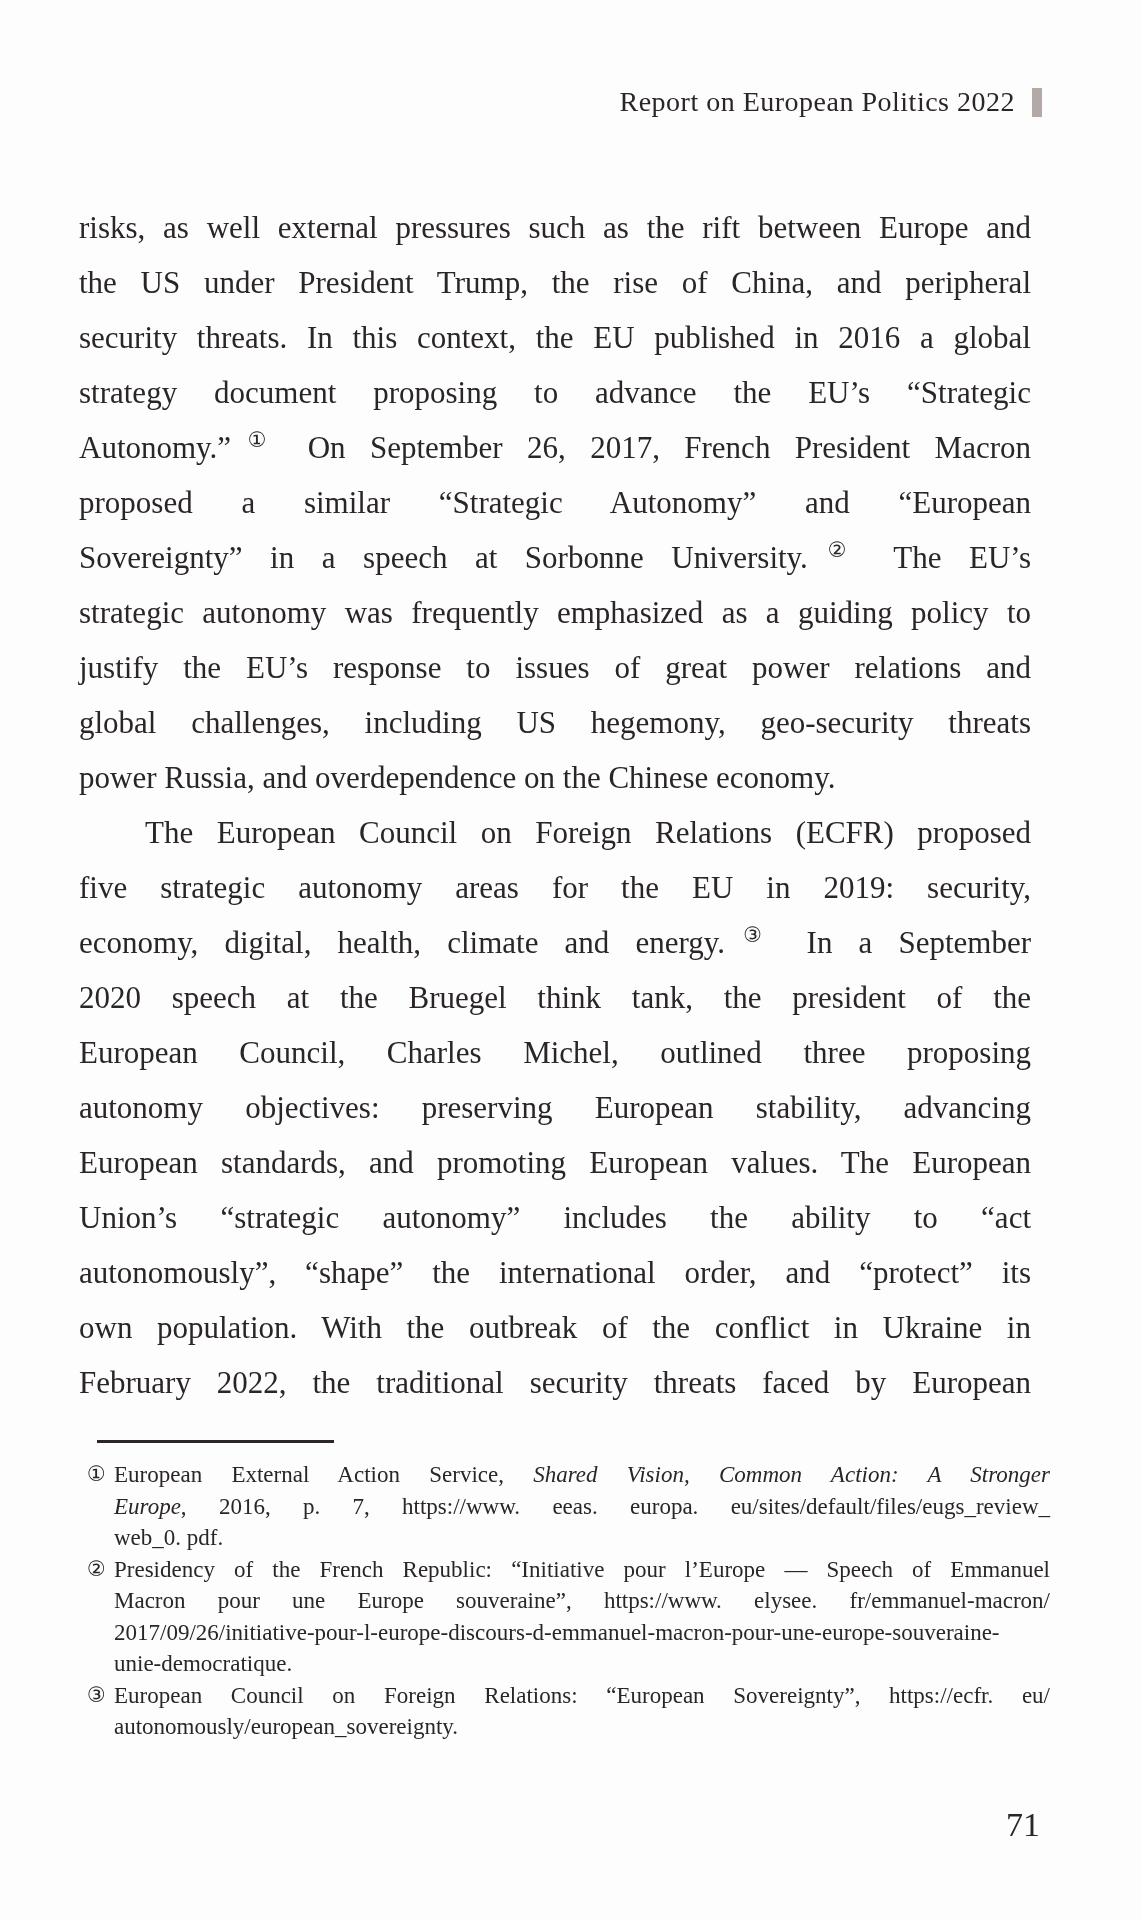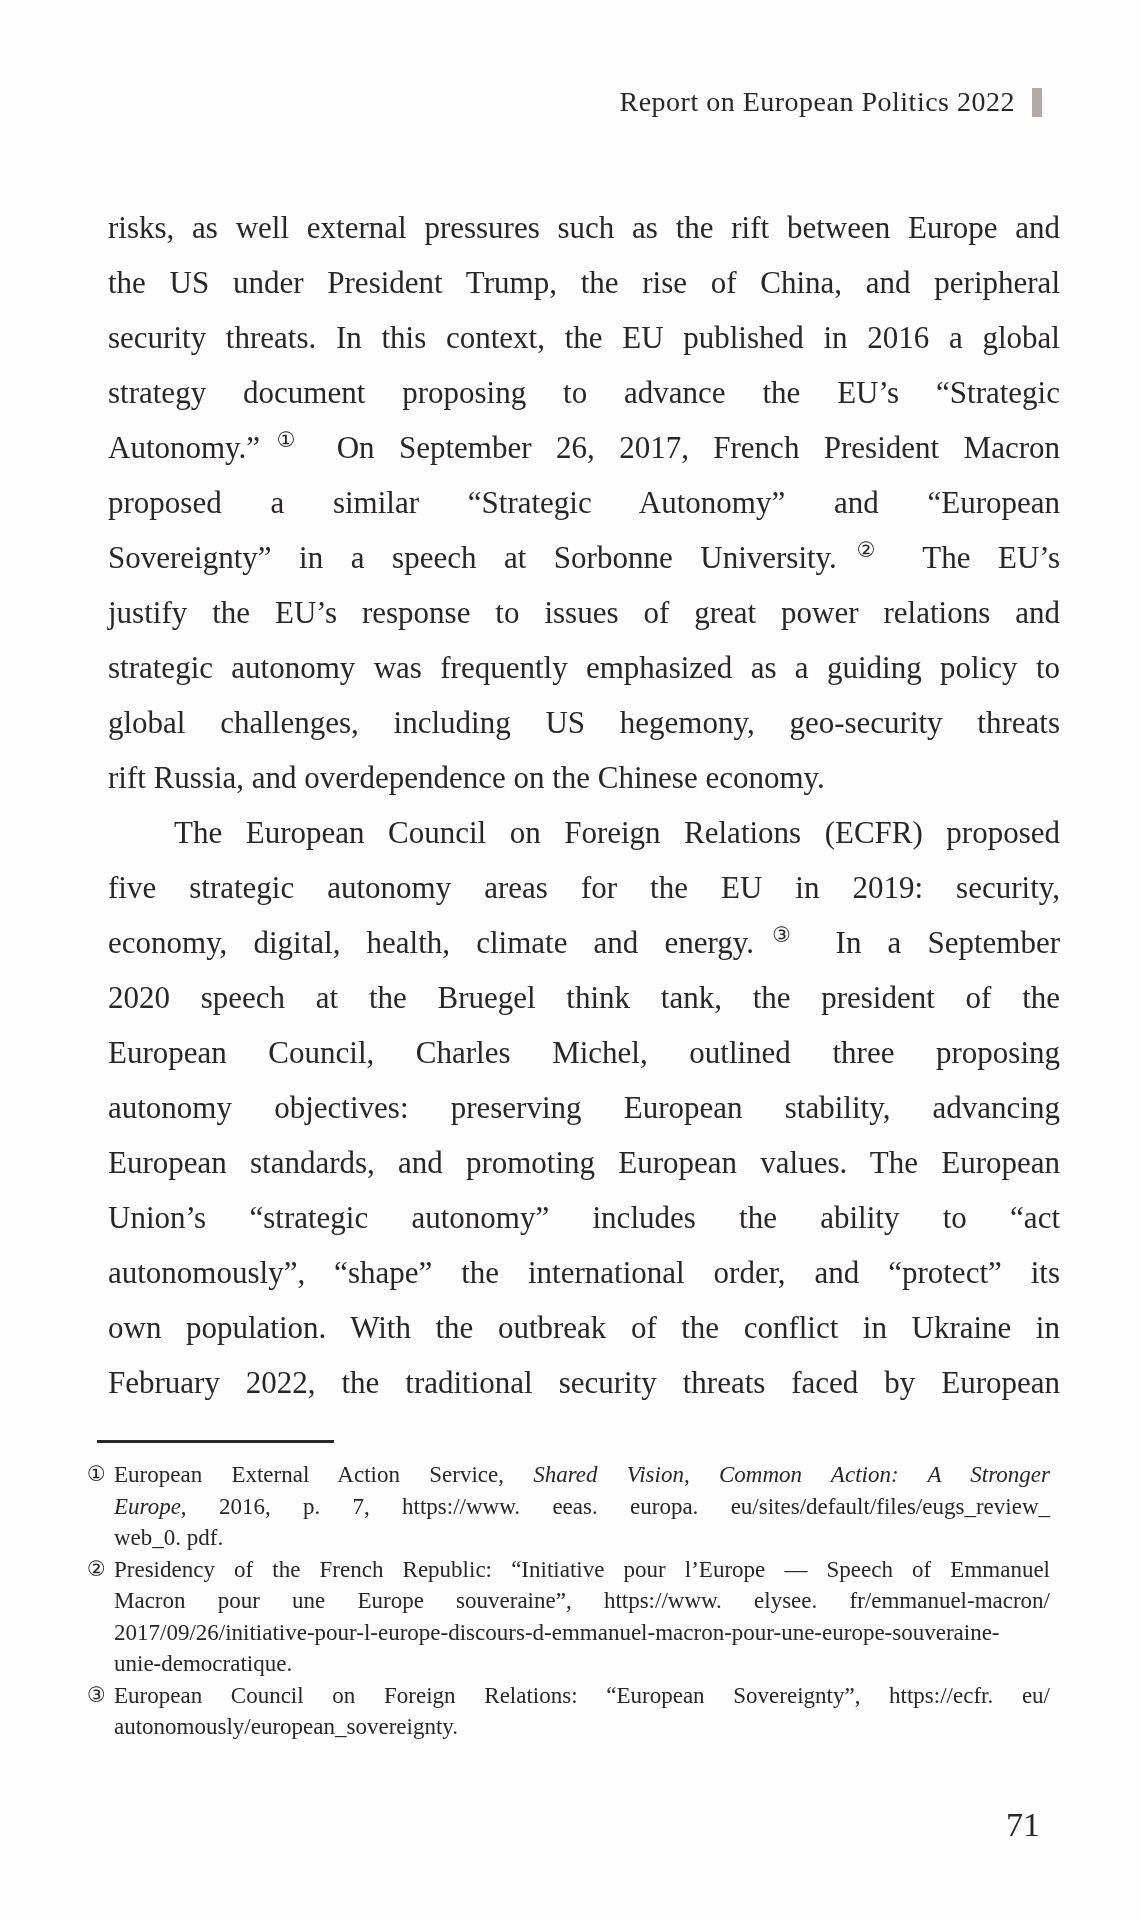--- a/index.html
+++ b/index.html
@@ -30,21 +30,21 @@
     white-space: nowrap;
   }
   .header-bar {
     width: 10px;
     height: 29px;
   }
 
   
   .body-text {
     position: absolute;
-    left: 108px;
+    left: 79px;
     top: 200px;
     width: 952px;
     font-size: 31px;
   }
   .line {
     height: 55px;
     line-height: 55px;
     text-align: justify;
     text-align-last: justify;
     white-space: normal;
@@ -113,24 +113,24 @@
 
   <div class="body-text">
       <div class="paragraph">
         <div class="line">risks, as well external pressures such as the rift between Europe and</div>
         <div class="line">the US under President Trump, the rise of China, and peripheral</div>
         <div class="line">security threats. In this context, the EU published in 2016 a global</div>
         <div class="line">strategy document proposing to advance the EU’s “Strategic</div>
         <div class="line">Autonomy.”<sup class="fnref">①</sup> On September 26, 2017, French President Macron</div>
         <div class="line">proposed a similar “Strategic Autonomy” and “European</div>
         <div class="line">Sovereignty” in a speech at Sorbonne University.<sup class="fnref">②</sup> The EU’s</div>
+        <div class="line">strategic autonomy was frequently emphasized as a guiding policy to</div>
         <div class="line">justify the EU’s response to issues of great power relations and</div>
-        <div class="line">strategic autonomy was frequently emphasized as a guiding policy to</div>
         <div class="line">global challenges, including US hegemony, geo-security threats</div>
-        <div class="line natural">rift Russia, and overdependence on the Chinese economy.</div>
+        <div class="line natural">power Russia, and overdependence on the Chinese economy.</div>
       </div>
       <div class="paragraph">
         <div class="line indent">The European Council on Foreign Relations (ECFR) proposed</div>
         <div class="line">five strategic autonomy areas for the EU in 2019: security,</div>
         <div class="line">economy, digital, health, climate and energy.<sup class="fnref">③</sup> In a September</div>
         <div class="line">2020 speech at the Bruegel think tank, the president of the</div>
         <div class="line">European Council, Charles Michel, outlined three proposing</div>
         <div class="line">autonomy objectives: preserving European stability, advancing</div>
         <div class="line">European standards, and promoting European values. The European</div>
         <div class="line">Union’s “strategic autonomy” includes the ability to “act</div>

